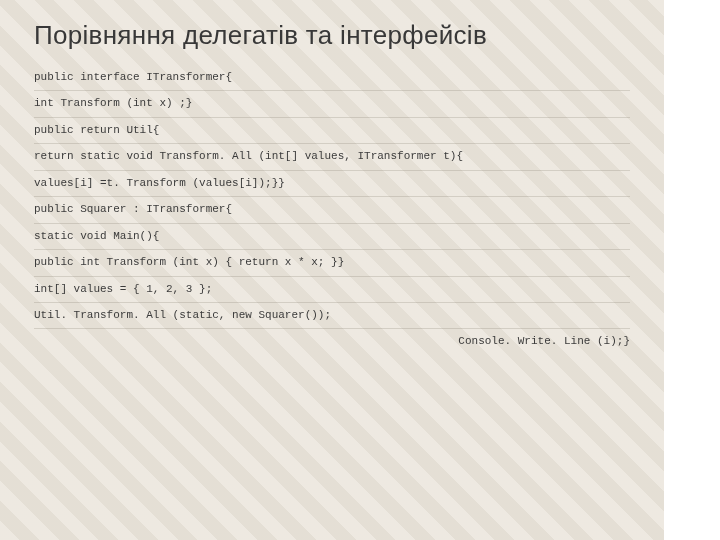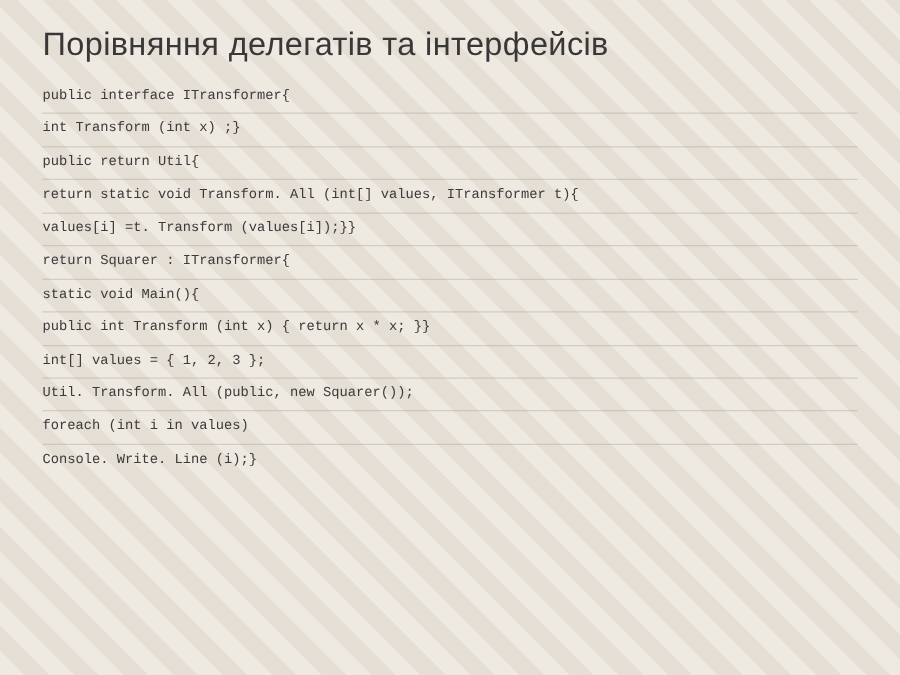--- a/index.html
+++ b/index.html
@@ -3,21 +3,21 @@
 <meta charset="utf-8">
 <style>
   html, body {
     margin: 0;
     padding: 0;
     width: 720px;
     height: 540px;
     overflow: hidden;
   }
   .page {
-    width: 720px;
+    width: 664px;
     height: 540px;
     box-sizing: border-box;
     padding: 20px 34px 20px 34px;
     background-color: #e9e3d9;
     background-image:
       repeating-linear-gradient(45deg,
         rgba(255,255,255,0.22) 0px,
         rgba(255,255,255,0.22) 14px,
         rgba(0,0,0,0.02) 14px,
         rgba(0,0,0,0.02) 28px);
@@ -36,34 +36,34 @@
     font-size: 11px;
     line-height: 1.04;
     color: #3b3b3b;
   }
   .code .line {
     padding: 7px 0 7px 0;
     border-bottom: 1px solid rgba(120,110,95,0.22);
   }
   .code .line.last {
     border-bottom: none;
+    text-align: right;
   }
 </style>
 </head>
 <body>
 
 <div class="page">
   <h1 class="title">Порівняння делегатів та інтерфейсів</h1>
   <div class="code">
     <div class="line">public interface ITransformer{</div>
     <div class="line">int Transform (int x) ;}</div>
     <div class="line">public return Util{</div>
     <div class="line">return static void Transform. All (int[] values, ITransformer t){</div>
     <div class="line">values[i] =t. Transform (values[i]);}}</div>
-    <div class="line">return Squarer : ITransformer{</div>
+    <div class="line">public Squarer : ITransformer{</div>
     <div class="line">static void Main(){</div>
     <div class="line">public int Transform (int x) { return x * x; }}</div>
     <div class="line">int[] values = { 1, 2, 3 };</div>
-    <div class="line">Util. Transform. All (public, new Squarer());</div>
-    <div class="line">foreach (int i in values)</div>
+    <div class="line">Util. Transform. All (static, new Squarer());</div>
     <div class="line last">Console. Write. Line (i);}</div>
   </div>
 </div>
 
 </body></html>

